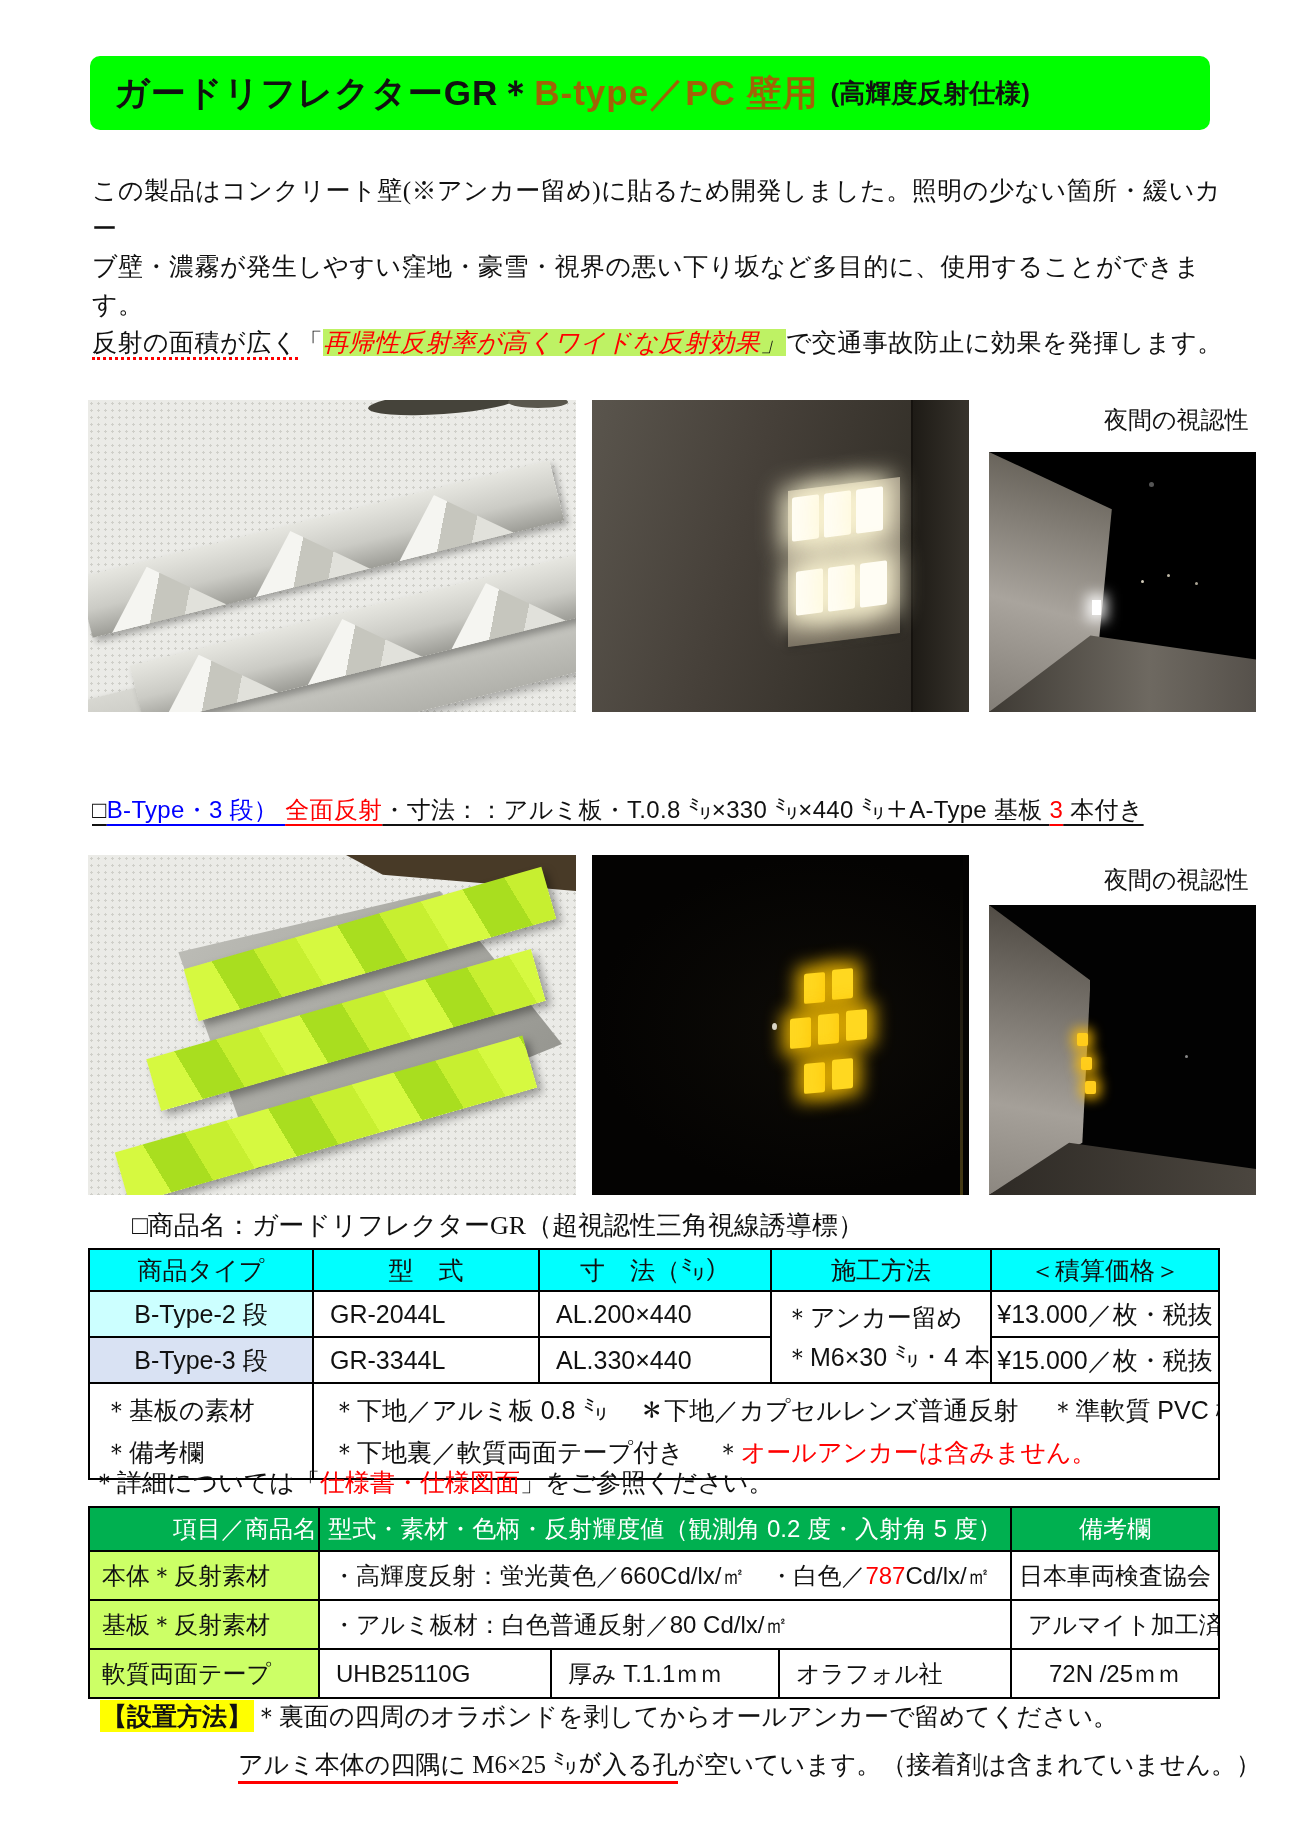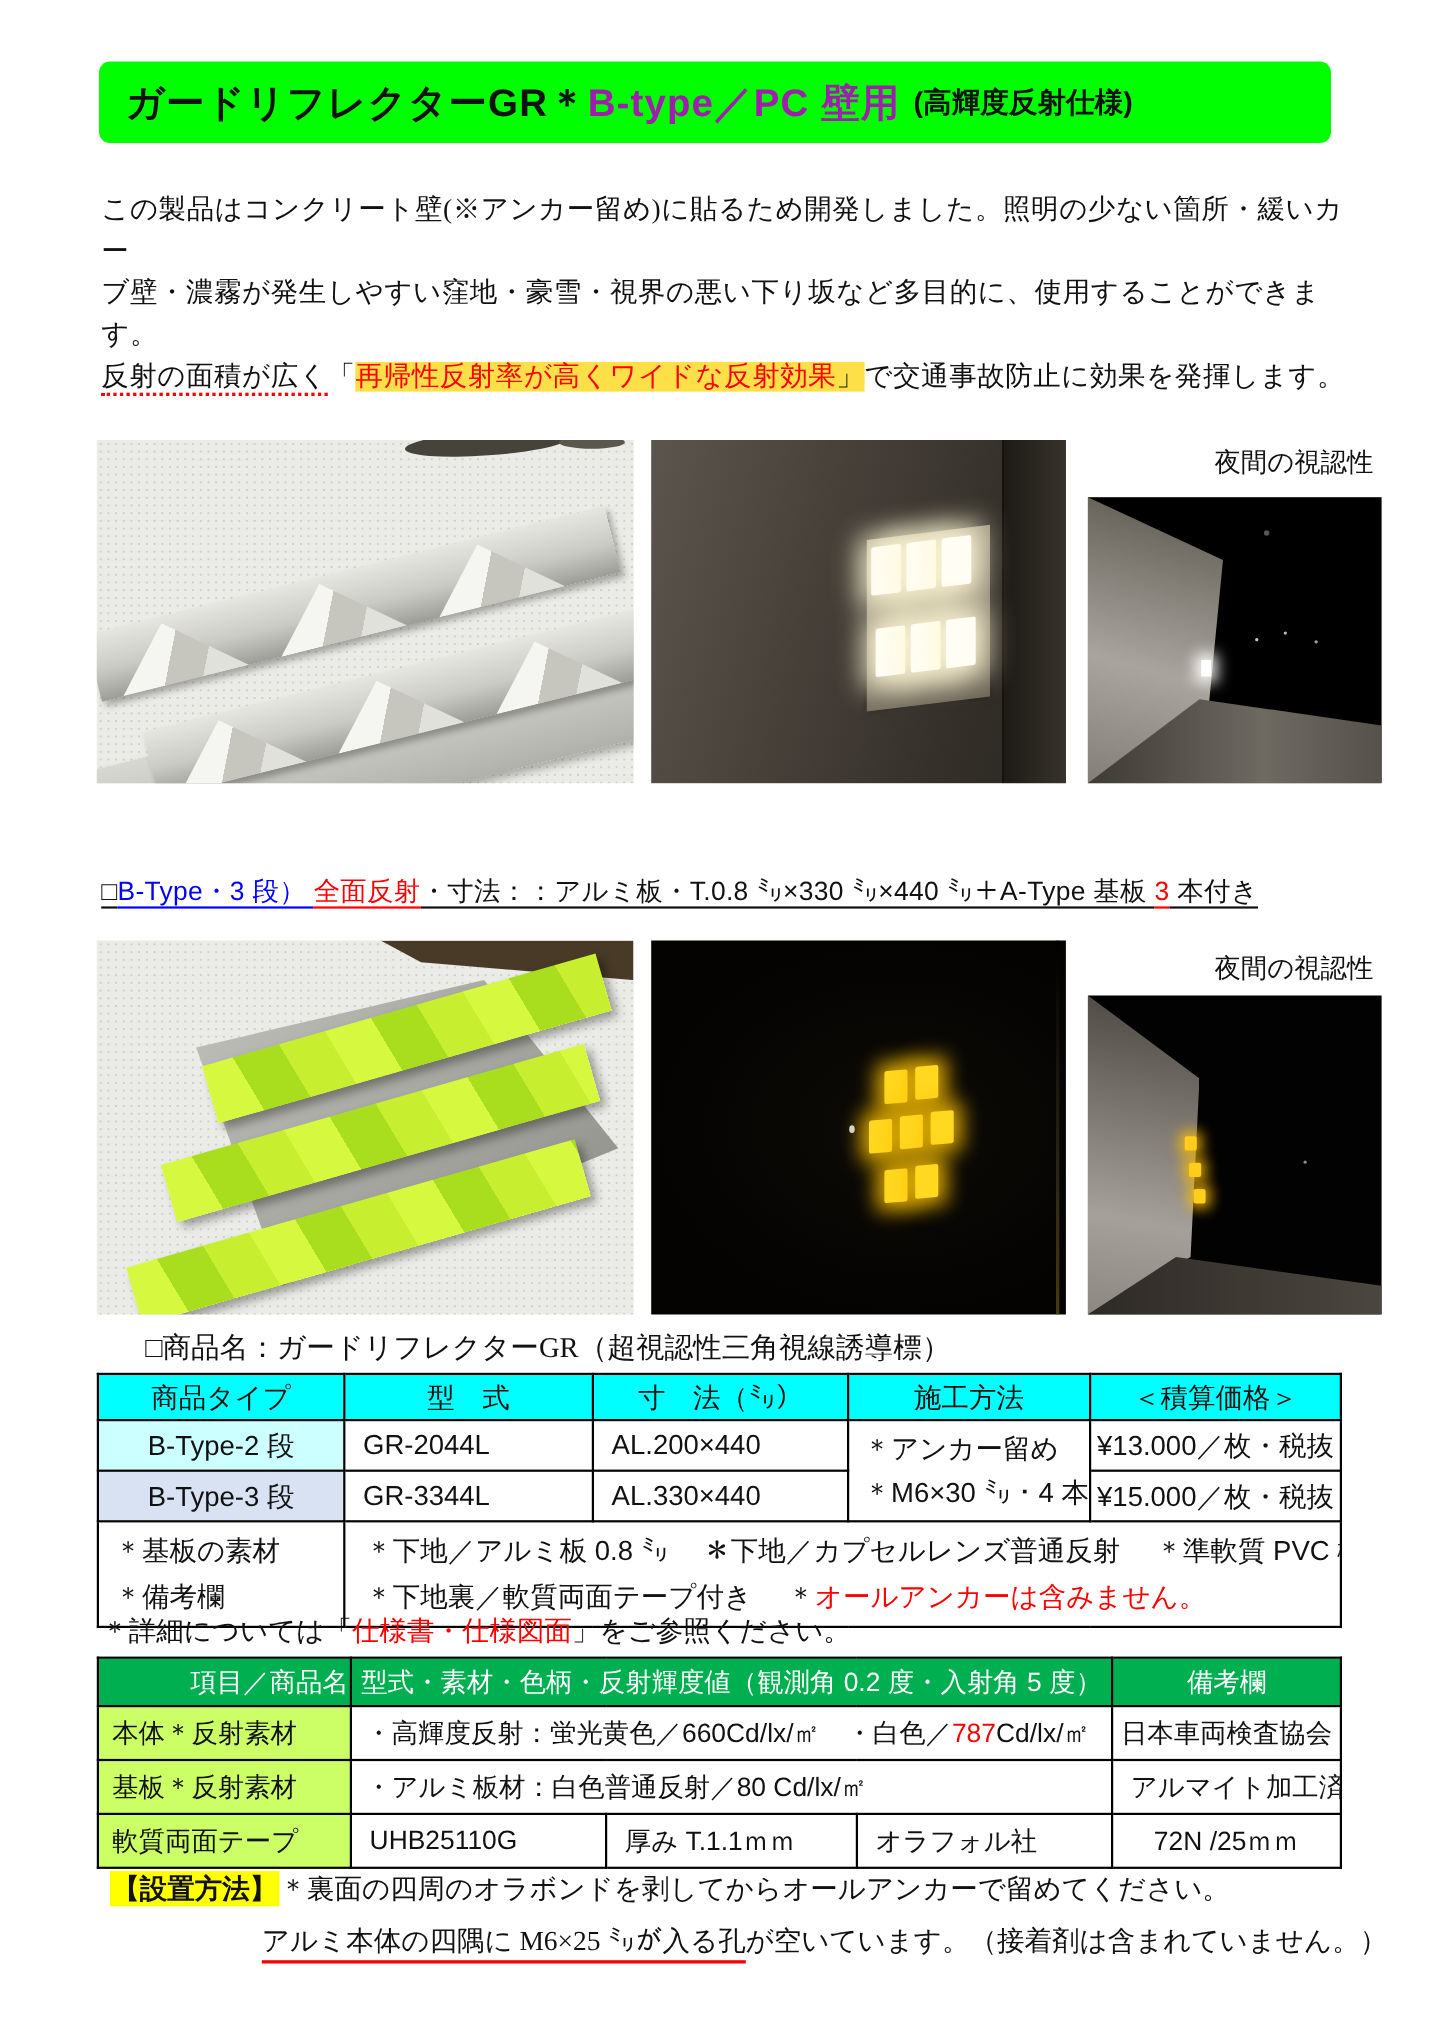--- a/index.html
+++ b/index.html
@@ -3,28 +3,28 @@
 <meta charset="utf-8">
 <style>
   html,body{margin:0;padding:0;background:#888;}
   .page{position:relative;width:1301px;height:1840px;background:#ffffff;margin:0 auto;overflow:hidden;
         font-family:"Liberation Sans",sans-serif;color:#111;}
 
   
   .header-box{position:absolute;left:90px;top:56px;width:1120px;height:74px;background:#00FF00;
               border-radius:10px;display:flex;align-items:center;padding-left:24px;box-sizing:border-box;}
   .header-title{font-size:35px;font-weight:600;letter-spacing:1px;white-space:nowrap;}
-  .header-title .t-red{color:#a21caf;}
+  .header-title .t-red{color:#a16207;}
   .header-note{font-size:26px;font-weight:600;margin-left:12px;white-space:nowrap;}
 
   
   .intro{position:absolute;left:92px;top:172px;width:1140px;font-family:"Liberation Serif",serif;
          font-size:25px;line-height:38px;letter-spacing:0.5px;}
   .dotted-red{border-bottom:3px dotted #FF0000;padding-bottom:1px;}
-  .hl-yellow{background:#fde047;}
+  .hl-yellow{background:#bef264;font-style:italic;}
   .c-red{color:#FF0000;}
   .c-blue{color:#0000FF;}
   .c-black{color:#111;}
 
   
   .sec-heading{position:absolute;left:92px;font-size:24px;white-space:nowrap;letter-spacing:0.3px;}
   .u{text-decoration:underline;text-decoration-thickness:2px;text-underline-offset:6px;}
 
   .night-label{position:absolute;left:1104px;font-family:Liberation Serif, serif;font-size:24px;color:#111;}
 

